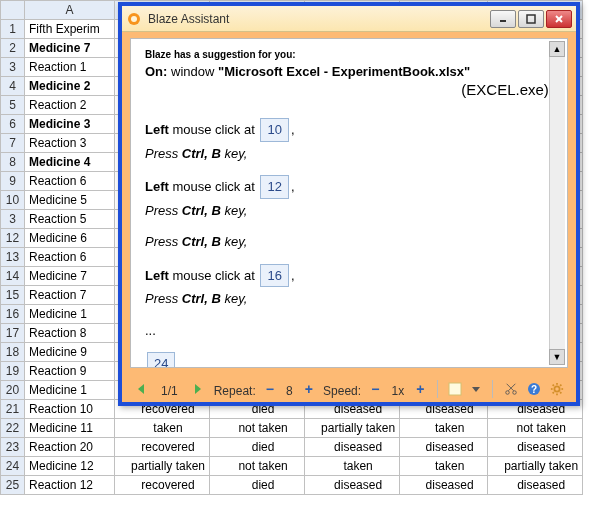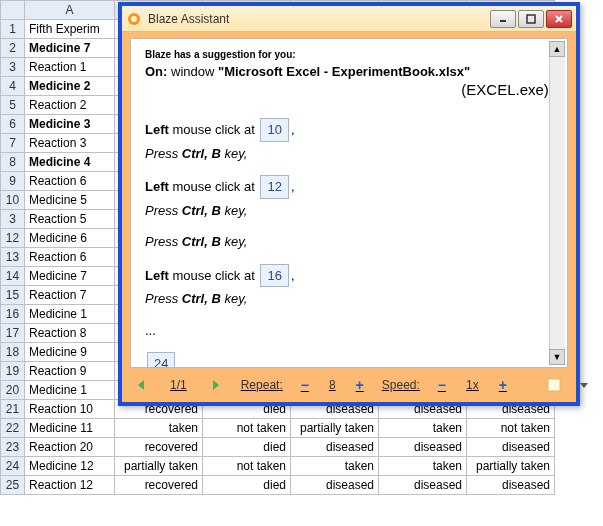--- a/index.html
+++ b/index.html
@@ -9,21 +9,21 @@
   .sheet { position: absolute; top: 0; left: 0; width: 603px; }
   .sheet table { border-collapse: collapse; font-size: 12px; }
   .sheet th, .sheet td { border: 1px solid #c0c0c0; padding: 2px 4px; background: #fff; white-space: nowrap; }
   .sheet th { background: #e4ecf7; color: #333; font-weight: normal; text-align: center; }
   .corner { width: 24px; height: 18px; background: #e4ecf7; }
   .rowhdr { width: 24px; text-align: center; background: #e4ecf7; }
   .colhdr { height: 18px; }
   .colA { width: 90px; }
   .colO { width: 88px; text-align: center; }
   td.bold { font-weight: bold; }
-  td.data { text-align: right; }
+  td.data { text-align: center; padding-left: 16px; }
   
   
   .dialog { position: absolute; top: 2px; left: 118px; width: 462px; height: 404px; border: 4px solid #1d4ed8; background: #fdba74; box-shadow: 2px 2px 6px rgba(0,0,0,0.3); }
   .titlebar { height: 26px; background: linear-gradient(#fdf2d8, #fce6b0); display: flex; align-items: center; padding: 0 4px; border-bottom: 1px solid #d4c088; }
   .titlebar .appicon { width: 16px; height: 16px; margin-right: 6px; display: inline-flex; align-items: center; justify-content: center; }
   .titlebar .title { flex: 1; font-size: 12px; color: #333; }
   .winbtns { display: flex; gap: 2px; }
   .winbtn { width: 26px; height: 18px; border: 1px solid #888; background: linear-gradient(#f8f8f8,#d8d8d8); display: flex; align-items: center; justify-content: center; font-size: 10px; cursor: pointer; border-radius: 2px; }
   .winbtn.close { background: linear-gradient(#e88,#c33); color: #fff; border-color:#a22; }
   
@@ -35,21 +35,21 @@
   
   .heading { font-weight: bold; font-size: 10px; margin-bottom: 4px; }
   .on-line { font-size: 13px; margin-bottom: 2px; }
   .on-line b { font-weight: bold; margin-top: 36px; }
   .sub { font-size: 15px; margin-bottom: 20px; text-align: right; }
   .step { font-size: 13px; line-height: 1.5; margin-bottom: 2px; }
   .step .num { display: inline-block; border: 1px solid #9db8d8; background: #eaf1fb; padding: 1px 6px; color: #2a4a8a; margin: 0 2px; }
   .step b { font-weight: bold; }
   .gap { margin-bottom: 12px; font-style: italic; }
   
-  .toolbar { position: absolute; bottom: 4px; left: 8px; right: 8px; height: 26px; display: flex; align-items: center; gap: 18px; font-size: 12px; padding: 0 4px; text-decoration: underline; }
+  .toolbar { position: absolute; bottom: 4px; left: 8px; right: 8px; height: 26px; display: flex; align-items: flex-end; gap: 9px; font-size: 12px; padding: 0 4px; }
   .tb-btn { width: 18px; height: 18px; display: inline-flex; align-items: center; justify-content: center; cursor: pointer; border-radius: 2px; }
   .arrow-l svg, .arrow-r svg { width: 16px; height: 16px; }
   .tb-sep { width: 1px; height: 18px; background: #bbb; margin: 0 2px; }
   .tb-text { color: #333; }
   .tb-num { color: #333; padding: 0 2px; }
   .plus, .minus { color: #2a5db0; font-weight: bold; font-size: 14px; }
 </style>
 </head>
 <body>
 

